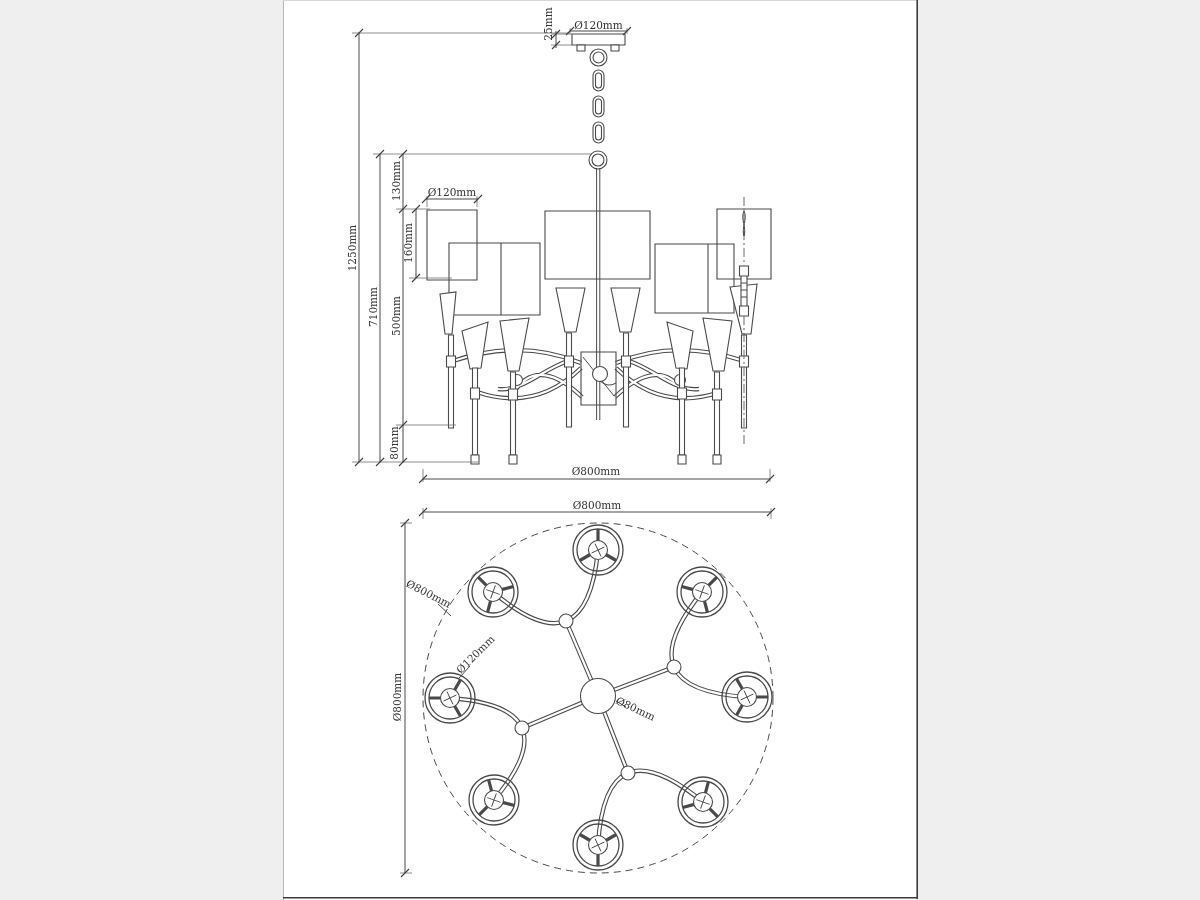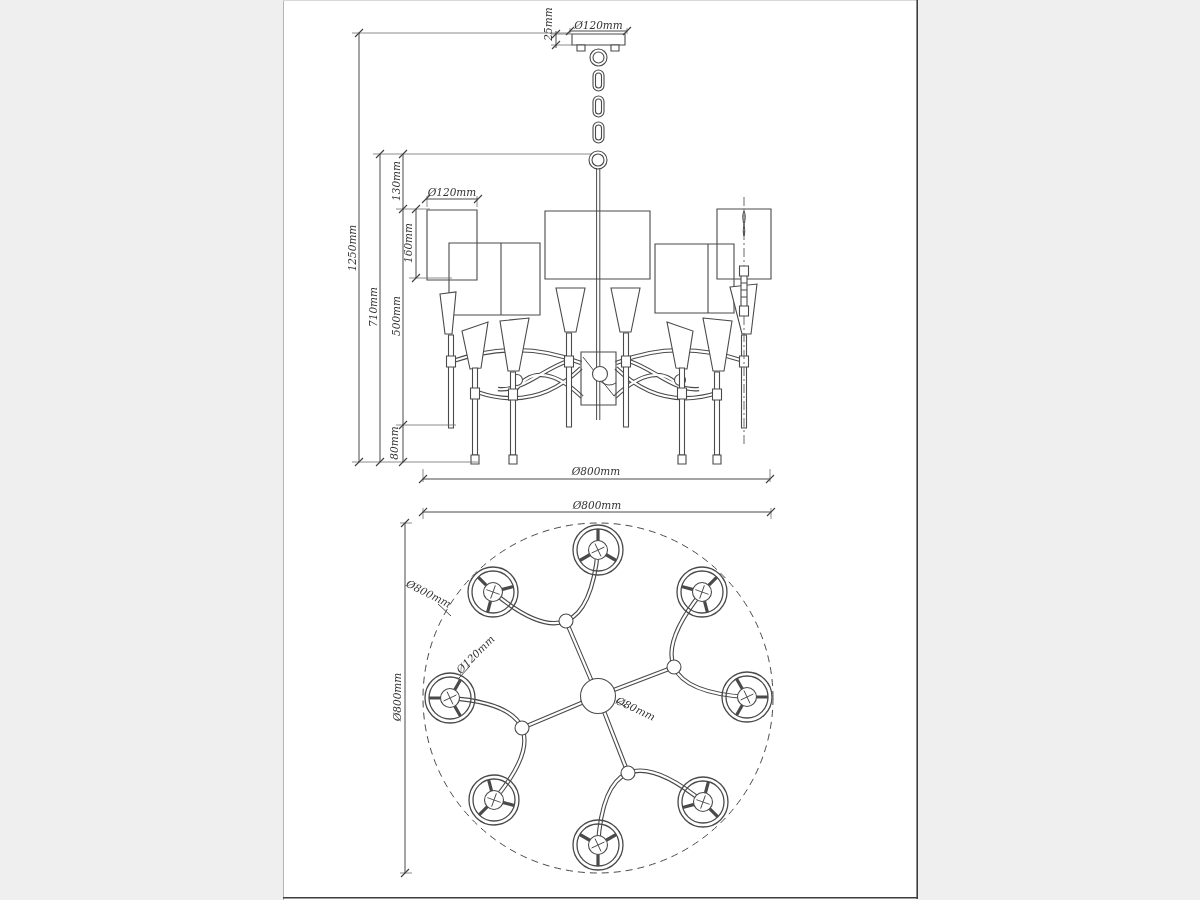--- a/index.html
+++ b/index.html
@@ -1,16 +1,16 @@
 <!DOCTYPE html>
 <html><head>
 <meta charset="utf-8">
 <style>
   html,body{margin:0;padding:0;background:#efefef;}
-  .stage{position:relative;width:1090px;height:900px;background:#86efac;overflow:hidden;font-style:italic;}
+  .stage{position:relative;width:1090px;height:900px;background:#86efac;overflow:hidden;}
   svg{display:block;}
   .thin{stroke:#4a4a4a;stroke-width:1;fill:none;}
   .ext{stroke:#6e6e6e;stroke-width:.8;fill:none;}
   .tick{stroke:#3f3f3f;stroke-width:1.1;fill:none;}
   .wfill{fill:#ffffff;stroke:#4a4a4a;stroke-width:1.1;}
   .nofill{fill:none;stroke:#4a4a4a;stroke-width:1.1;}
   .dbl{fill:none;stroke:#4a4a4a;stroke-width:4.4;}
   .dbl-in{fill:none;stroke:#ffffff;stroke-width:2.2;}
   .dash{stroke:#4a4a4a;stroke-width:1;fill:none;stroke-dasharray:7 5;}
   .dashdot{stroke:#5a5a5a;stroke-width:.9;fill:none;stroke-dasharray:9 3 2 3;}

